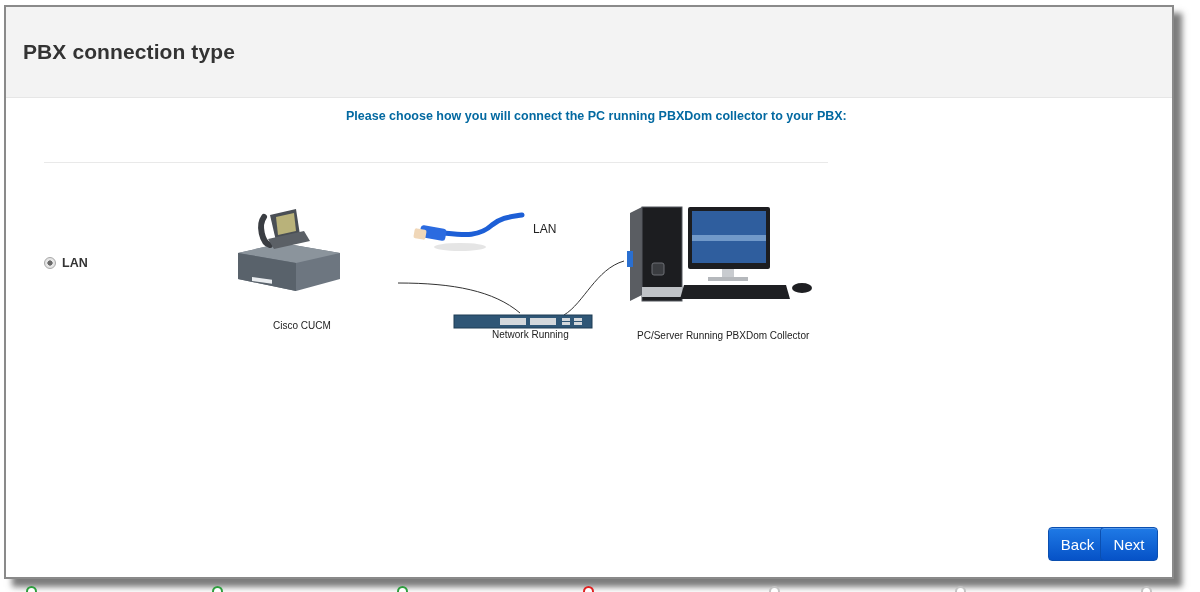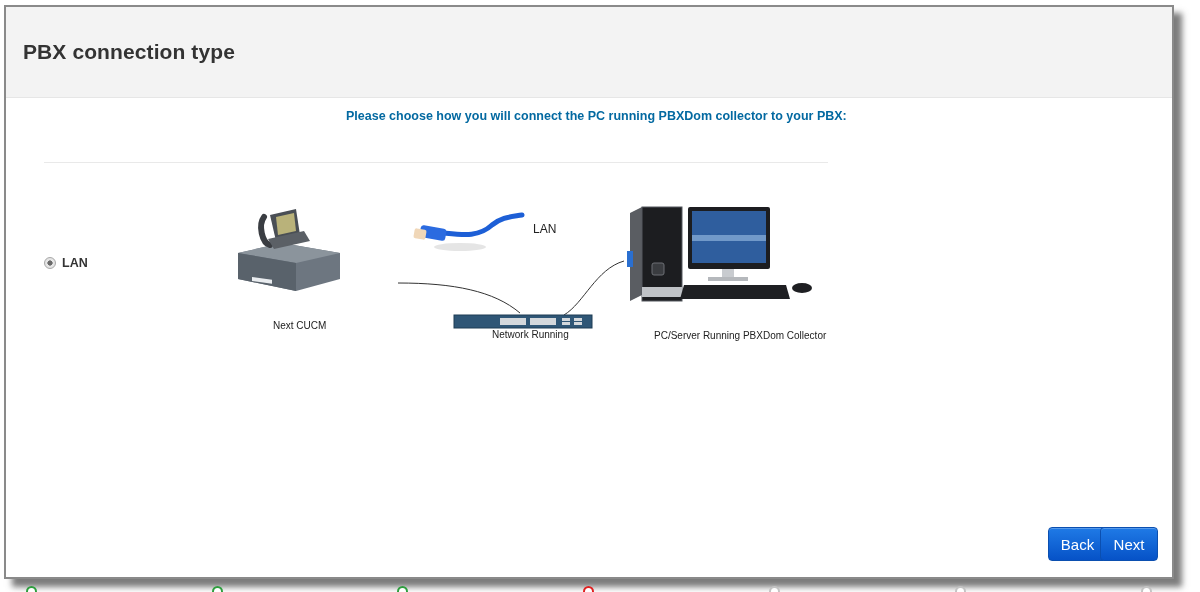--- a/index.html
+++ b/index.html
@@ -135,24 +135,24 @@
           <rect x="468" y="16" width="74" height="52" fill="#2f5e9e"></rect>
           <rect x="468" y="40" width="74" height="6" fill="#9fc2e6" opacity="0.6"></rect>
           <rect x="498" y="74" width="12" height="8" fill="#c8cbcf"></rect>
           <rect x="484" y="82" width="40" height="4" fill="#b5b8bc"></rect>
         </g>
 
         <polygon points="460,90 562,90 566,104 456,104" fill="#1e1f22"></polygon>
         <ellipse cx="578" cy="93" rx="10" ry="5" fill="#1e1f22"></ellipse>
       </svg>
 
-      <div class="caption" style="left:49px;top:125px;">Next CUCM</div>
+      <div class="caption" style="left:49px;top:125px;">Cisco CUCM</div>
       <div class="caption lan-caption" style="left:309px;top:27px;">LAN</div>
       <div class="caption" style="left:268px;top:134px;">Network Running</div>
-      <div class="caption" style="left:430px;top:135px;">PC/Server Running PBXDom Collector</div>
+      <div class="caption" style="left:413px;top:135px;">PC/Server Running PBXDom Collector</div>
     </div>
   </div>
 
   <button class="nav-btn back-btn">Back</button>
   <button class="nav-btn next-btn">Next</button>
 
   <div class="steps">
     <span class="step-dot" style="left:26px;border-color:#2e9e3e;"></span>
     <span class="step-dot" style="left:212px;border-color:#2e9e3e;"></span>
     <span class="step-dot" style="left:397px;border-color:#2e9e3e;"></span>

